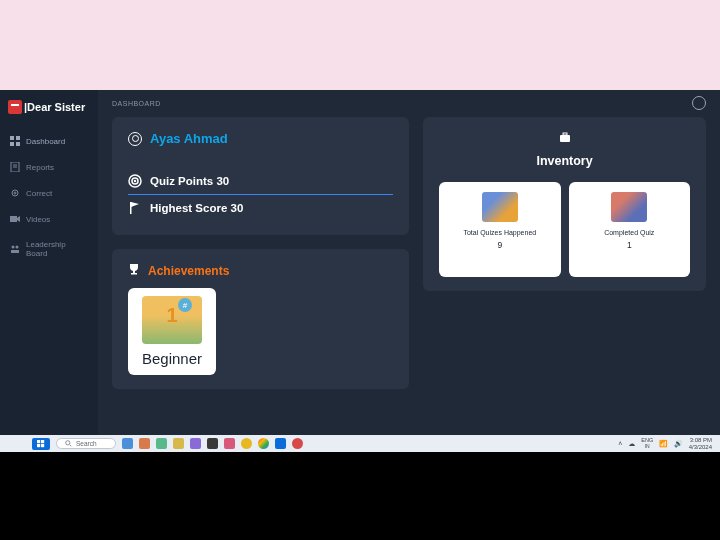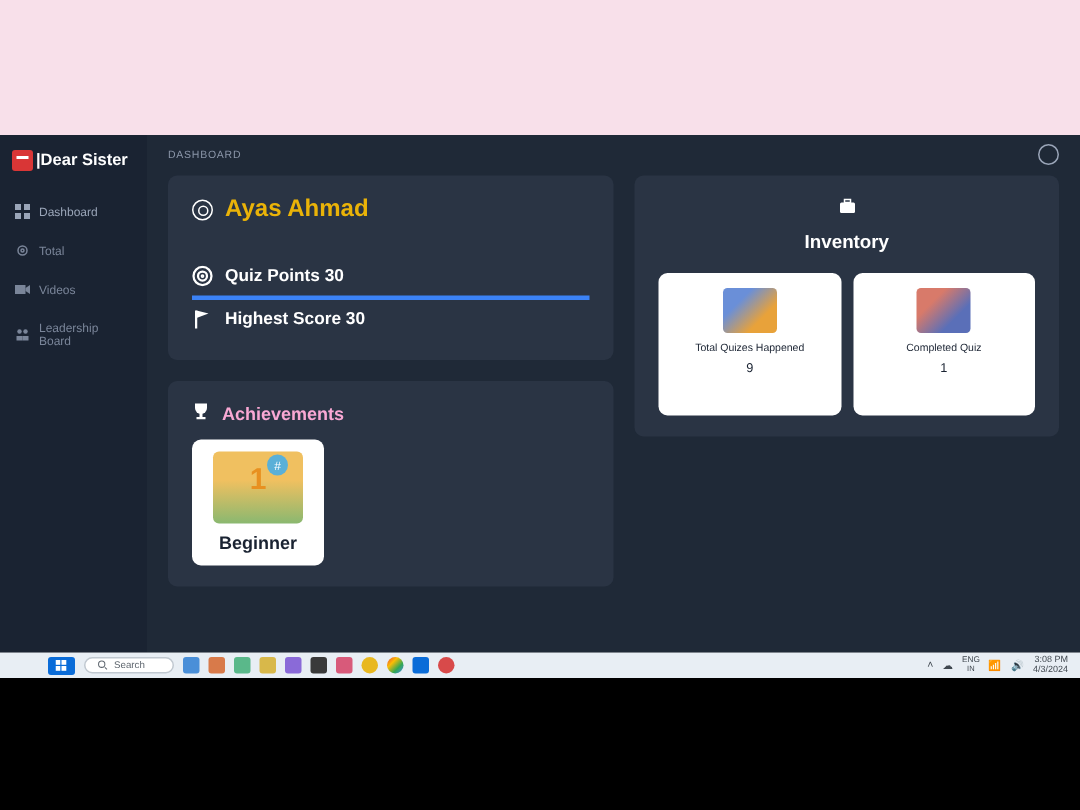--- a/index.html
+++ b/index.html
@@ -22,46 +22,46 @@
 .main { flex:1; background:#1f2937; padding:10px 14px; overflow:hidden; position:relative; }
 .breadcrumb { color:#8a95a8; font-size:7px; letter-spacing:0.5px; margin-bottom:10px; }
 
 .grid { display:flex; gap:14px; }
 .left-col { flex:1.05; }
 .right-col { flex:1; }
 
 .card { background:#2a3444; border-radius:6px; padding:14px 16px; }
 
 .user-card { margin-bottom:14px; }
-.user-header { display:flex; align-items:center; gap:8px; color:#eab308; font-size:16px; font-weight:bold; margin-bottom:22px; }
+.user-header { display:flex; align-items:center; gap:8px; color:#0ea5e9; font-size:13px; font-weight:bold; margin-bottom:22px; }
 .user-avatar { width:14px; height:14px; border:1.5px solid #fff; border-radius:50%; display:flex; align-items:center; justify-content:center; }
 .user-avatar::after { content:""; width:5px; height:5px; border:1px solid #fff; border-radius:50%; }
 
-.stat-row { display:flex; align-items:center; gap:8px; color:#fff; font-size:11.5px; font-weight:bold; padding:6px 0; border-bottom:3px solid #3b82f6; }
+.stat-row { display:flex; align-items:center; gap:8px; color:#fff; font-size:11.5px; font-weight:bold; padding:6px 0; border-bottom:1px solid #3b82f6; }
 .stat-row:last-child { border-bottom:none; }
 .stat-icon { width:14px; height:14px; display:flex; align-items:center; justify-content:center; }
 
 .inv-header { display:flex; align-items:center; gap:8px; color:#fff; font-size:12.5px; font-weight:bold; margin-bottom:14px;flex-direction:column; }
 .inv-cards { display:flex; gap:8px; }
 .inv-card { flex:1; background:#fff; border-radius:6px; padding:10px 6px; text-align:center; display:flex; flex-direction:column; align-items:center; justify-content:flex-start; min-height:95px; }
 .inv-illus { width:36px; height:30px; margin-bottom:6px; border-radius:3px; display:flex; align-items:center; justify-content:center; }
 .illus1 { background:linear-gradient(135deg,#6a8fd8 30%,#e8a23a 70%); }
 .illus2 { background:linear-gradient(135deg,#d87a6a 30%,#5a6fb8 70%); }
 .illus3 { background:linear-gradient(135deg,#e8c23a 30%,#4a8fb8 70%); }
 .inv-label { font-size:7px; color:#1a2332; line-height:1.3; }
 .inv-count { font-size:8.5px; color:#1a2332; margin-top:3px; font-weight:500; }
 .inv-btn { margin-top:4px; font-size:6px; color:#3a7fd8; border:1px solid #3a7fd8; border-radius:10px; padding:2px 7px; cursor:pointer; }
 
 .ach-card { }
-.ach-header { display:flex; align-items:center; gap:8px; color:#f9a8d4; font-size:12px; font-weight:bold; margin-bottom:10px; }
+.ach-header { display:flex; align-items:center; gap:8px; color:#f97316; font-size:12px; font-weight:bold; margin-bottom:10px; }
 .ach-item { background:#fff; border-radius:6px; width:88px; padding:8px; text-align:center; }
 .ach-illus { width:60px; height:48px; margin:0 auto 6px auto; background:linear-gradient(180deg,#f0c060 40%,#8ab870 100%); border-radius:4px; position:relative; }
 .ach-illus::before { content:"1"; position:absolute; top:8px; left:50%; transform:translateX(-50%); color:#e89020; font-size:20px; font-weight:bold; }
 .ach-illus::after { content:"#"; position:absolute; top:2px; right:10px; width:14px; height:14px; background:#5ab0d8; border-radius:50%; color:#fff; font-size:8px; display:flex; align-items:center; justify-content:center; }
-.ach-label { font-size:12px; font-weight:bold; color:#1a2332; }
+.ach-label { font-size:15px; font-weight:normal; color:#1a2332; }
 
 .topbar-right { position:absolute; top:6px; right:14px; width:14px; height:14px; border:1.5px solid #9aa5b8; border-radius:50%; }
 
 .taskbar { position:absolute; left:0; right:0; bottom:88px; height:17px; background:#e8eef4; display:flex; align-items:center; padding:0 8px; font-size:7px; }
 .tb-left { display:flex; align-items:center; gap:4px; }
 .win-btn { width:18px; height:12px; background:#0a6cd8; border-radius:2px; display:flex; align-items:center; justify-content:center; }
 .win-btn svg { width:8px; height:8px; }
 .search-box { display:flex; align-items:center; gap:4px; background:#fff; border:1px solid #c0c8d0; border-radius:9px; padding:1px 8px; font-size:6.5px; color:#606870; width:60px; }
 .tb-center { margin-left:10px; display:flex; align-items:center; gap:6px; }
 .tb-ico { width:11px; height:11px; border-radius:2px; display:inline-block; }
@@ -92,25 +92,35 @@
             <rect x="6" y="0" width="4" height="4"></rect>
             <rect x="0" y="6" width="4" height="4"></rect>
             <rect x="6" y="6" width="4" height="4"></rect>
           </svg>
       </span>
       <span>Dashboard</span>
     </div>
     <div class="nav-item">
       <span class="nav-icon">
         <svg viewBox="0 0 10 10" fill="none" stroke="currentColor" stroke-width="1">
+            <rect x="1" y="0" width="8" height="10"></rect>
+            <line x1="3" y1="3" x2="7" y2="3"></line>
+            <line x1="3" y1="5" x2="7" y2="5"></line>
+          </svg>
+      </span>
+      <span>Reports</span>
+    </div>
+    <div class="nav-item">
+      <span class="nav-icon">
+        <svg viewBox="0 0 10 10" fill="none" stroke="currentColor" stroke-width="1">
             <circle cx="5" cy="5" r="3"></circle>
             <circle cx="5" cy="5" r="1"></circle>
           </svg>
       </span>
-      <span>Total</span>
+      <span>Correct</span>
     </div>
     <div class="nav-item">
       <span class="nav-icon">
         <svg viewBox="0 0 10 10" fill="currentColor">
             <rect x="0" y="2" width="7" height="6"></rect>
             <polygon points="7,4 10,2 10,8 7,6"></polygon>
           </svg>
       </span>
       <span>Videos</span>
     </div>

